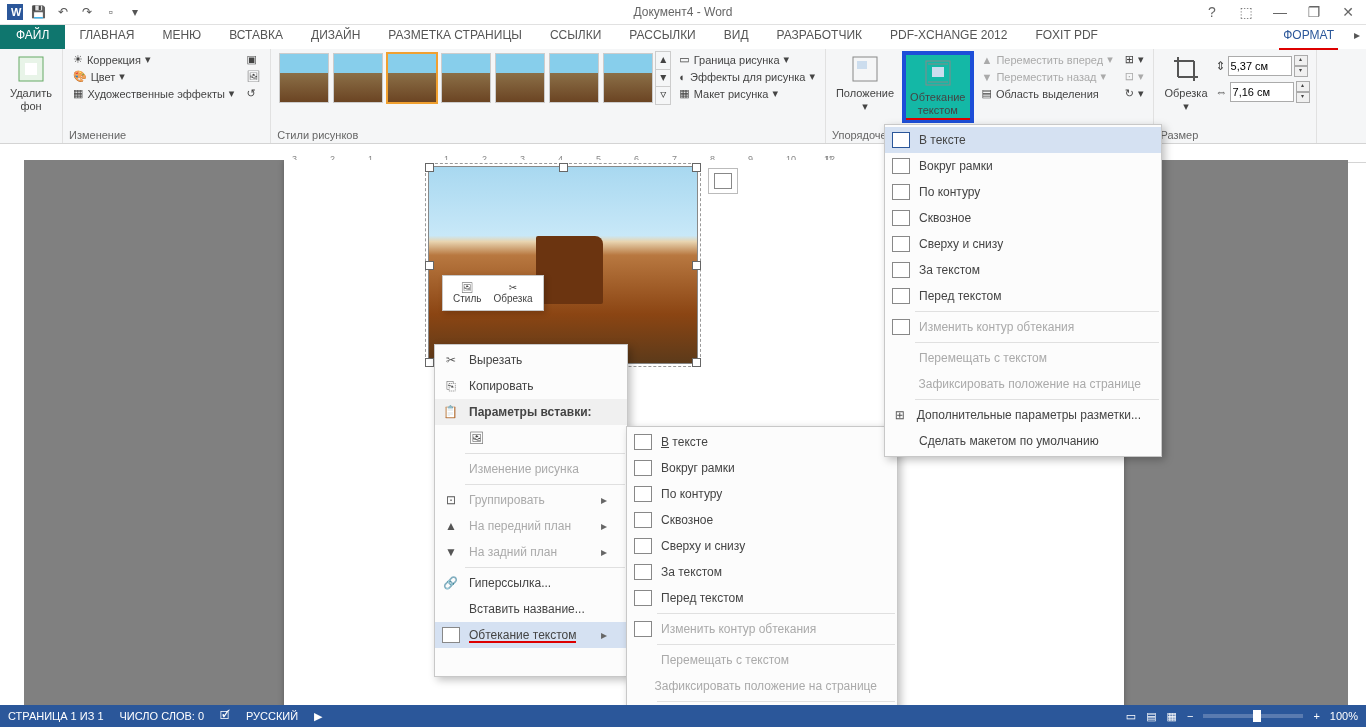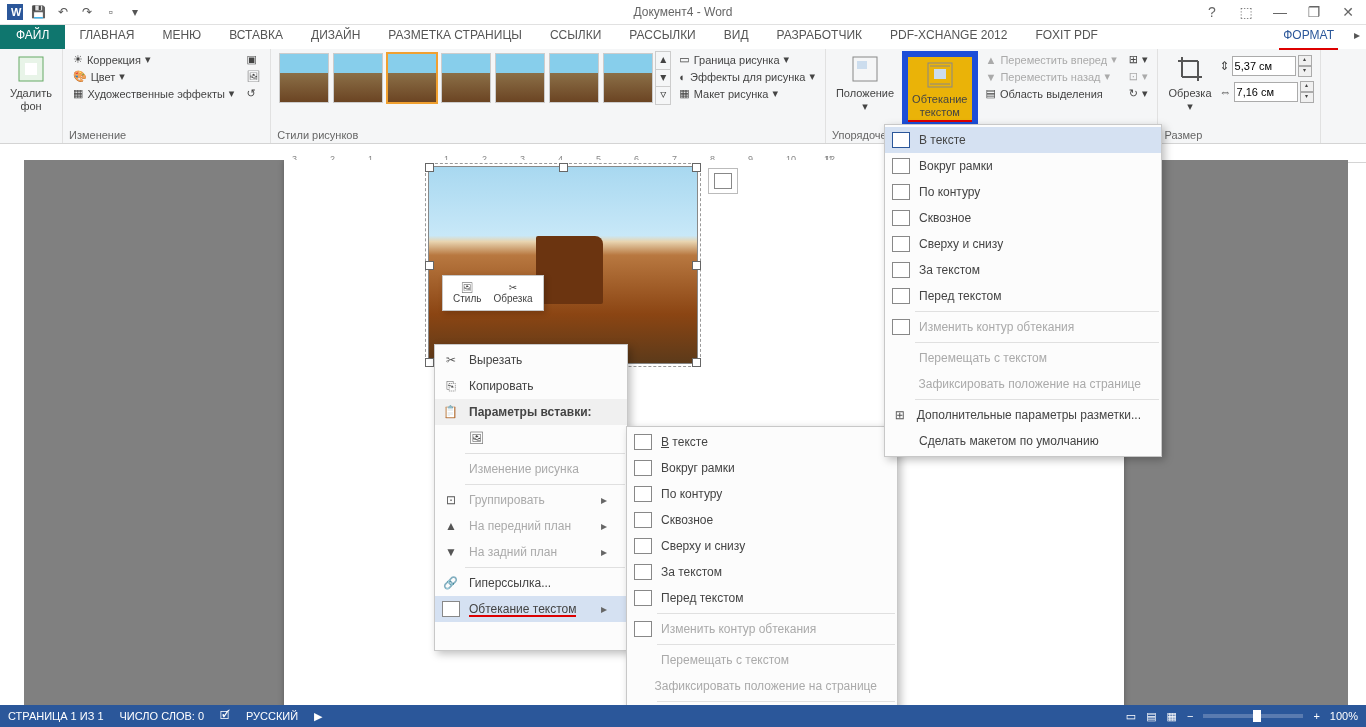--- a/index.html
+++ b/index.html
@@ -12,21 +12,21 @@
 .tabs{height:24px;background:#fff;display:flex;align-items:flex-end;padding-left:0}
 .tab{padding:4px 14px;font-size:12px;color:#555;text-transform:uppercase;cursor:pointer;height:20px;display:flex;align-items:center}
 .tab.file{background:#0f766e;color:#fff;font-size:12px;padding:4px 16px}
 .tab.format{color:#2b579a;position:relative}
 .tab.format::after{content:"";position:absolute;bottom:-1px;left:10px;right:10px;height:2px;background:#d00}
 .ribbon{height:94px;background:#f5f6f7;border-bottom:1px solid #d4d4d4;display:flex}
 .group{border-right:1px solid #e1e1e1;padding:2px 6px 0 6px;display:flex;flex-direction:column;justify-content:space-between}
 .group-label{font-size:11px;color:#666;padding:2px 0}
 .group-body{display:flex;align-items:flex-start;gap:4px;flex:1}
 .vbtn{display:flex;flex-direction:column;align-items:center;padding:2px 4px;cursor:pointer;text-align:center;font-size:11px;color:#444;line-height:1.2}
-.vbtn.active{background:#eab308;border:6px solid #1d4ed8}
+.vbtn.active{background:#14b8a6;border:4px solid #1d4ed8}
 .icon-box{width:32px;height:32px;display:flex;align-items:center;justify-content:center;margin-bottom:2px}
 .small-row{display:flex;align-items:center;gap:4px;padding:2px 4px;cursor:pointer;font-size:11px;color:#444;white-space:nowrap}
 .small-row.disabled{color:#aaa}
 .style-thumb{width:48px;height:48px;background:linear-gradient(180deg,#87ceeb 0%,#87ceeb 40%,#8b6f47 40%,#6b4423 100%);border:1px solid #ccc;margin:2px;cursor:pointer}
 .style-thumb.sel{border:1px solid #f0a030;box-shadow:0 0 0 1px #f0a030}
 .ruler-h{height:18px;background:#fff;border-bottom:1px solid #d4d4d4;position:relative;margin-left:24px}
 .ruler-v{width:24px;background:#fff;border-right:1px solid #d4d4d4;position:absolute;left:0;top:160px;bottom:22px}
 .canvas{position:absolute;left:24px;right:18px;top:160px;bottom:22px;background:#808080;overflow:hidden}
 .page{position:absolute;left:260px;top:0;width:840px;height:1100px;background:#fff;box-shadow:0 0 6px rgba(0,0,0,.3)}
 .picture{position:absolute;left:144px;top:6px;width:268px;height:196px;background:linear-gradient(180deg,#a8d8f0 0%,#c8e8f8 35%,#e8d4b0 38%,#b87840 45%,#8b4513 75%,#5c3a1a 100%);border:1px solid #888;outline:1px dashed #999;outline-offset:2px}
@@ -325,20 +325,24 @@
       <div class="cm-item disabled">
           <span class="cm-icon">▼</span>
           <span>На задний план</span>
           <span class="cm-arrow">▸</span>
         </div>
       <div class="cm-sep"></div>
       <div class="cm-item">
           <span class="cm-icon">🔗</span>
           <span>Гиперссылка...</span>
         </div>
+      <div class="cm-item">
+          <span class="cm-icon"></span>
+          <span>Вставить название...</span>
+        </div>
       <div class="cm-item highlight">
           <span class="cm-icon">
             <span class="wrap-icon"></span>
           </span>
           <span class="underline-red">Обтекание текстом</span>
           <span class="cm-arrow">▸</span>
         </div>
       <div class="cm-item"></div>
 
     </div>

